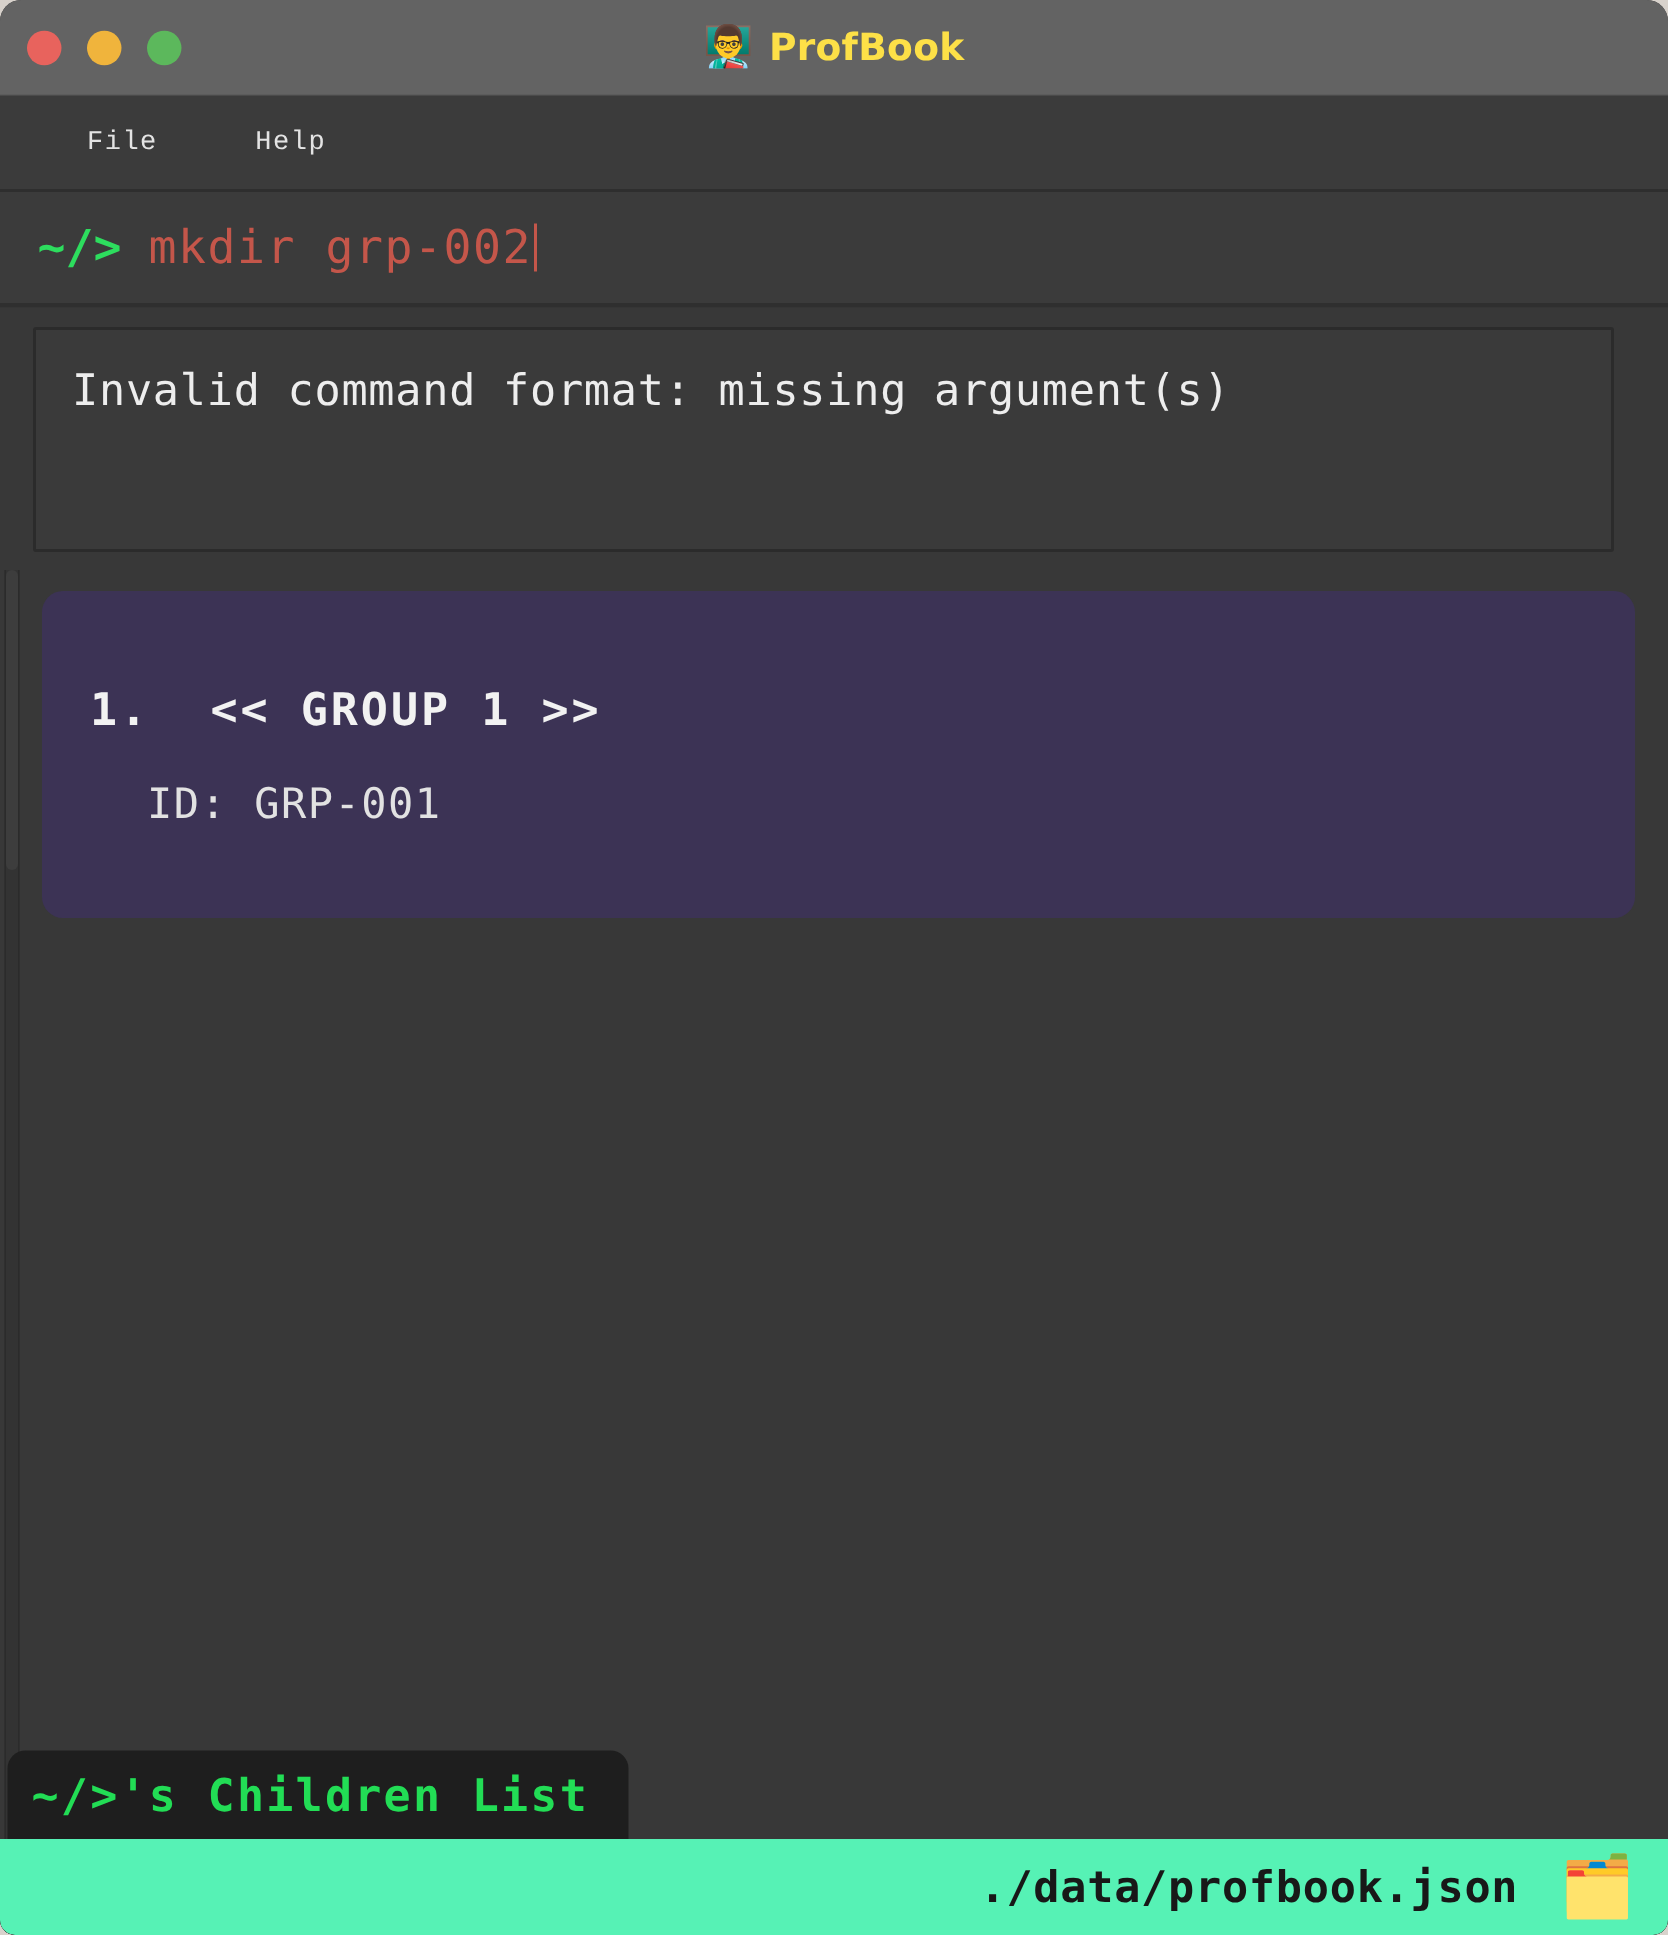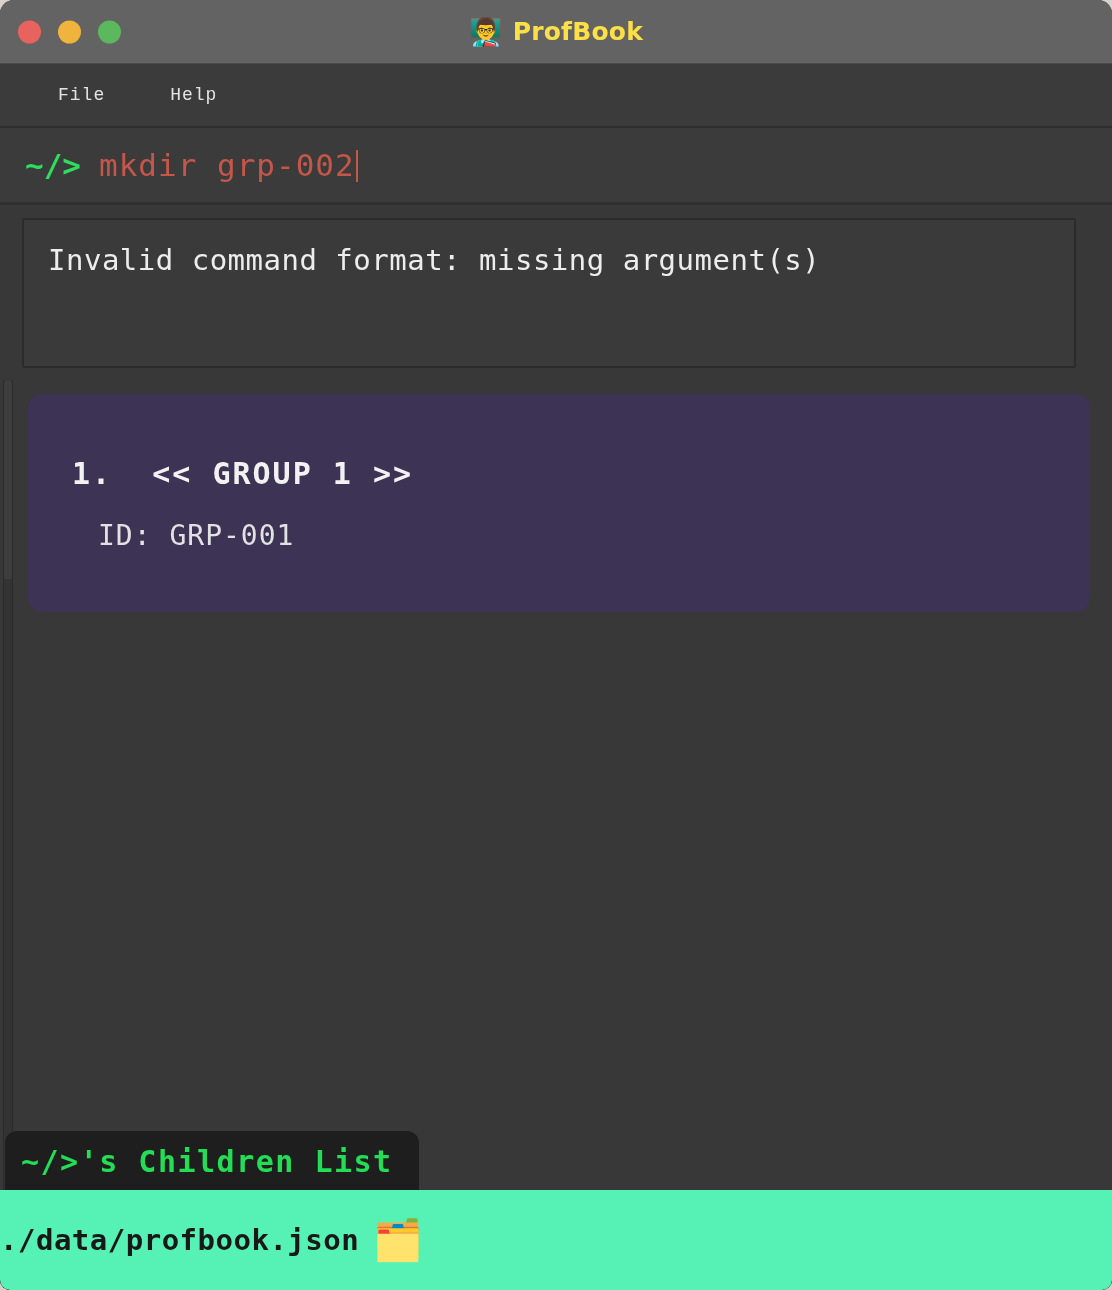--- a/index.html
+++ b/index.html
@@ -185,21 +185,20 @@
     box-sizing: border-box;
     min-height: 210px;
   }
   .group-title {
     color: #f2f2f2;
     font-size: 30px;
     font-weight: bold;
     font-family: "DejaVu Sans Mono", monospace;
     letter-spacing: 2px;
     white-space: pre;
-    margin-left: 12px;
   }
   .group-sub {
     color: #e2e2e2;
     font-size: 28px;
     font-family: "DejaVu Sans Mono", monospace;
     letter-spacing: 1px;
     margin-top: 28px;
     padding-left: 38px;
     white-space: pre;
   }
@@ -225,26 +224,27 @@
   .tab-label {
     color: #22dd55;
     font-size: 30px;
     font-weight: bold;
     font-family: "DejaVu Sans Mono", monospace;
     letter-spacing: 1.5px;
     white-space: pre;
   }
   .statusbar {
     background: #56f2b5;
-    height: 100px;
+    height: 64px;
     border-radius: 0 0 10px 10px;
     display: flex;
     align-items: center;
+    justify-content: flex-end;
     padding-right: 22px;
-    gap: 14px;
+    gap: 28px;
     box-sizing: border-box;
   }
   .status-path {
     color: #181818;
     font-size: 29px;
     font-weight: bold;
     font-family: "DejaVu Sans Mono", monospace;
     letter-spacing: 0.5px;
   }
   .status-icon {

